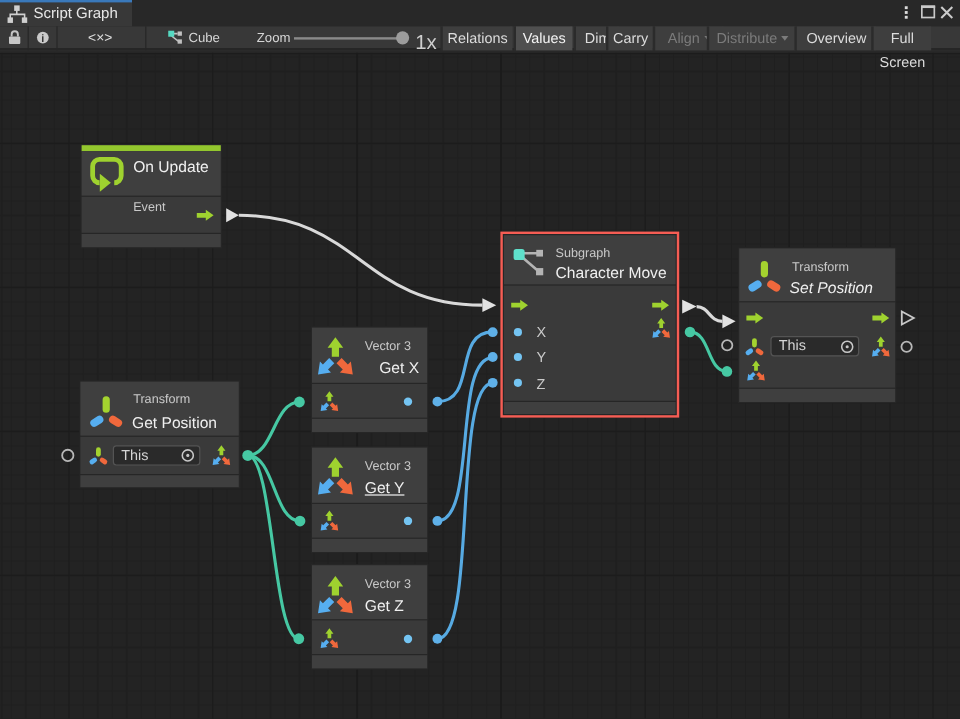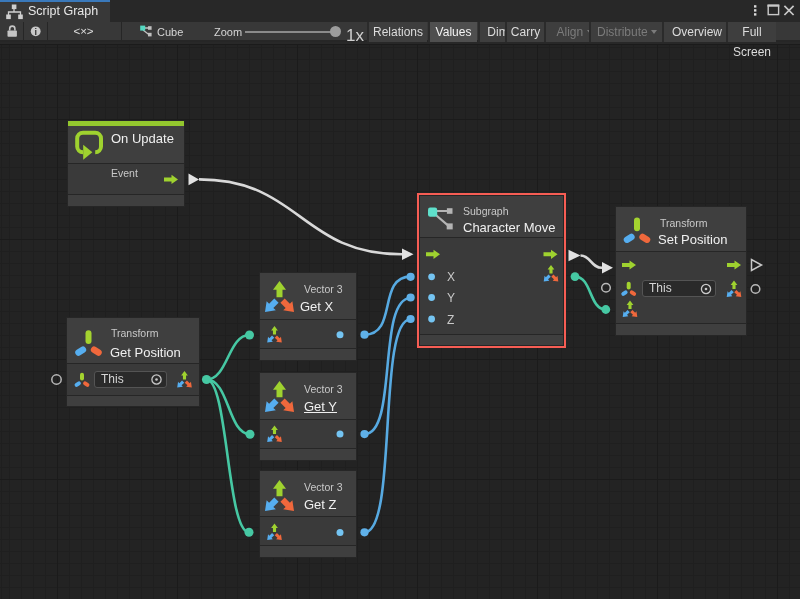--- a/index.html
+++ b/index.html
@@ -51,21 +51,21 @@
 <div class="nf" style="left:67px;top:396px;width:132px;height:10px;"></div>
 <div class="sub" style="left:111px;top:327px;">Transform</div>
 <div class="ttl" style="left:110px;top:345px;">Get Position</div>
 <div class="field" style="left:94px;top:371px;width:73px;">This</div>
 
 <div class="nborder" style="left:259px;top:272px;width:98px;height:89px;"></div>
 <div class="nh" style="left:260px;top:273px;width:96px;height:46px;"></div>
 <div class="nb" style="left:260px;top:320px;width:96px;height:28px;"></div>
 <div class="nf" style="left:260px;top:349px;width:96px;height:11px;"></div>
 <div class="sub" style="left:304px;top:283px;">Vector 3</div>
-<div class="ttl" style="left:300px;top:299px;">Get X</div>
+<div class="ttl" style="left:316px;top:299px;">Get X</div>
 
 <div class="nborder" style="left:259px;top:372px;width:98px;height:89px;"></div>
 <div class="nh" style="left:260px;top:373px;width:96px;height:46px;"></div>
 <div class="nb" style="left:260px;top:420px;width:96px;height:28px;"></div>
 <div class="nf" style="left:260px;top:449px;width:96px;height:11px;"></div>
 <div class="sub" style="left:304px;top:383px;">Vector 3</div>
 <div class="ttl" style="left:304px;top:399px;text-decoration:underline;">Get Y</div>
 
 <div class="nborder" style="left:259px;top:470px;width:98px;height:88px;"></div>
 <div class="nh" style="left:260px;top:471px;width:96px;height:45px;"></div>
@@ -82,21 +82,21 @@
 <div class="ttl" style="left:463px;top:220px;">Character Move</div>
 <div class="plbl" style="left:447px;top:270px;">X</div>
 <div class="plbl" style="left:447px;top:291px;">Y</div>
 <div class="plbl" style="left:447px;top:313px;">Z</div>
 
 <div class="nborder" style="left:615px;top:206px;width:132px;height:130px;"></div>
 <div class="nh" style="left:616px;top:207px;width:130px;height:44px;"></div>
 <div class="nb" style="left:616px;top:252px;width:130px;height:71px;"></div>
 <div class="nf" style="left:616px;top:324px;width:130px;height:11px;"></div>
 <div class="sub" style="left:660px;top:217px;">Transform</div>
-<div class="ttl" style="left:658px;top:232px;">Set Position</div>
+<div class="ttl" style="left:658px;top:232px;font-style:italic;">Set Position</div>
 <div class="field" style="left:642px;top:280px;width:74px;">This</div>
 
 <svg class="abs" style="left:0;top:0;" width="800" height="599" viewBox="0 0 800 599">
 <defs>
  <path id="arr" d="M0,0 L6.5,8.8 L3,8.8 L3,16.2 L-3,16.2 L-3,8.8 L-6.5,8.8 Z"></path>
  <path id="flow" d="M0,3 H7.5 V0.4 L14,5 L7.5,9.6 V7 H0 Z" fill="#9fd22f"></path>
  <g id="minivec">
   <use href="#arr" transform="translate(8.5,0) scale(0.52)" fill="#9fd22f"></use>
   <use href="#arr" transform="translate(1.2,16.5) rotate(-135) scale(0.52)" fill="#56aef0"></use>
   <use href="#arr" transform="translate(15.8,16.5) rotate(135) scale(0.52)" fill="#f0683c"></use>

